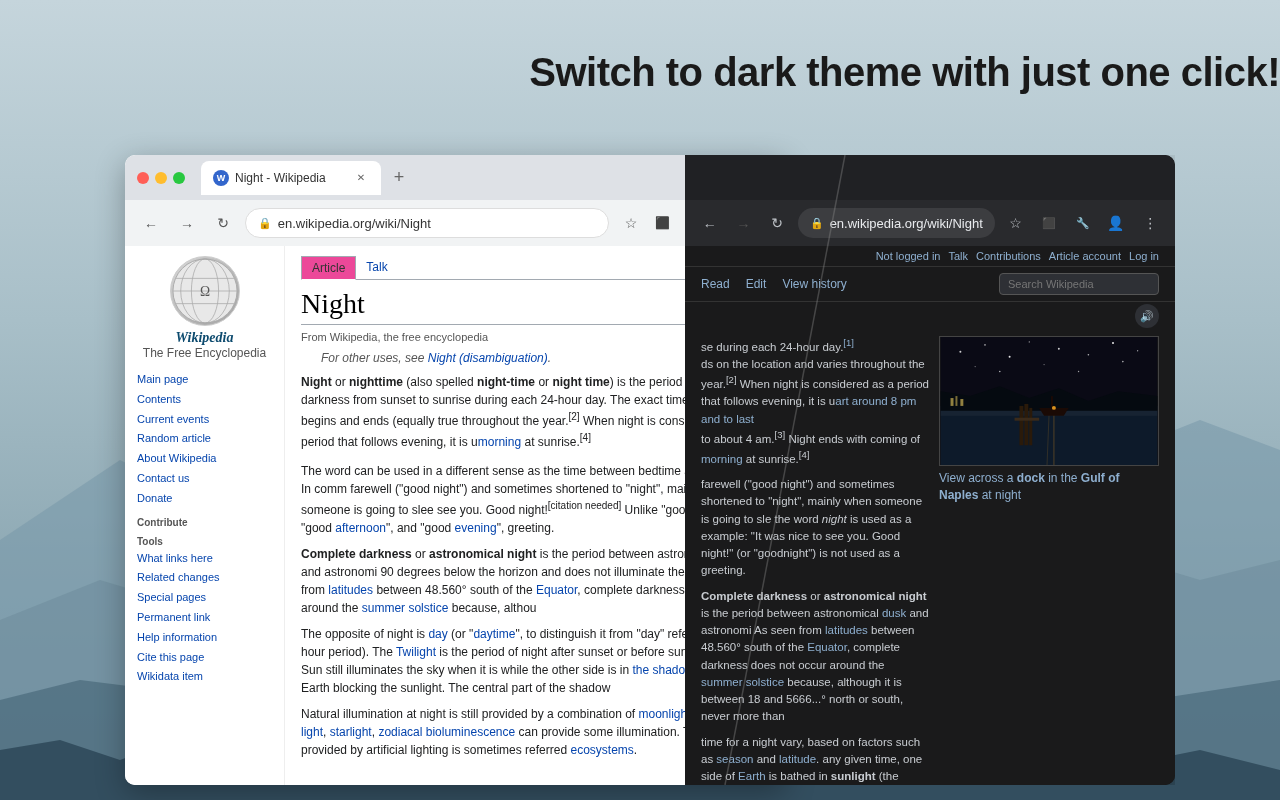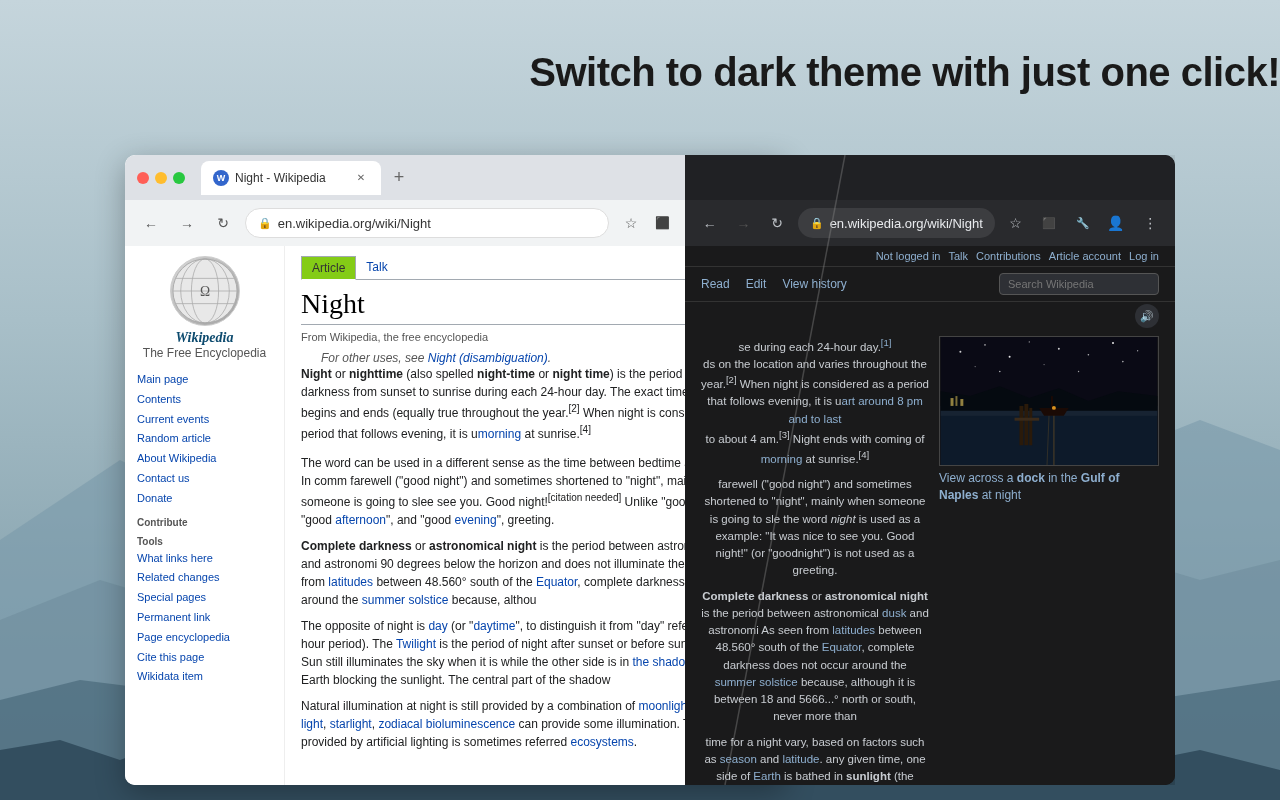--- a/index.html
+++ b/index.html
@@ -288,21 +288,21 @@
       border-bottom: 1px solid #a2a9b1;
       margin-bottom: 8px;
     }
     .wiki-tab {
       font-size: 12px;
       padding: 4px 10px;
       cursor: pointer;
       color: #0645ad;
     }
     .wiki-tab.active {
-      background: #84cc16;
+      background: #ec4899;
       border: 1px solid #a2a9b1;
       border-bottom: 1px solid #fff;
       margin-bottom: -1px;
       color: #333;
     }
     .wiki-title {
       font-family: 'Linux Libertine', Georgia, serif;
       font-size: 28px;
       font-weight: normal;
       color: #000;
@@ -312,21 +312,21 @@
     }
     .wiki-from-line {
       font-size: 11px;
       color: #555;
       margin-bottom: 8px;
     }
     .wiki-disambiguation {
       font-style: italic;
       font-size: 12px;
       color: #555;
-      margin-bottom: 0;
+      margin-bottom: 8px;
       padding-left: 20px;
     }
     .wiki-disambiguation a {
       color: #0645ad;
     }
     .wiki-body-text {
       font-size: 12px;
       line-height: 1.5;
       color: #202122;
     }
@@ -417,21 +417,21 @@
     }
     .dark-wiki-body {
       padding: 8px 16px;
       font-size: 11.5px;
       color: #c8ccd1;
       line-height: 1.5;
       display: flex;
       gap: 10px;
     }
     .dark-body-text { flex: 1; }
-    .dark-body-text p { margin-bottom: 8px; text-align: center; }
+    .dark-body-text p { margin-bottom: 8px; }
     .dark-link { color: #8eafcf; }
     .dark-image-box {
       width: 220px;
       flex-shrink: 0;
     }
     .dark-image {
       width: 220px;
       height: 130px;
       background: #1a1a1b;
       overflow: hidden;
@@ -569,21 +569,21 @@
             <a class="sidebar-nav-link">Contact us</a>
             <a class="sidebar-nav-link">Donate</a>
           </div>
           <div class="sidebar-section-label">Contribute</div>
           <div class="sidebar-section-label">Tools</div>
           <div>
             <a class="sidebar-nav-link">What links here</a>
             <a class="sidebar-nav-link">Related changes</a>
             <a class="sidebar-nav-link">Special pages</a>
             <a class="sidebar-nav-link">Permanent link</a>
-            <a class="sidebar-nav-link">Page encyclopedia</a>
+            <a class="sidebar-nav-link">Help information</a>
             <a class="sidebar-nav-link">Cite this page</a>
             <a class="sidebar-nav-link">Wikidata item</a>
           </div>
         </div>
 
         <div class="wiki-main-content">
           <div class="wiki-article-tabs">
             <div class="wiki-tab active">Article</div>
             <div class="wiki-tab">Talk</div>
           </div>

